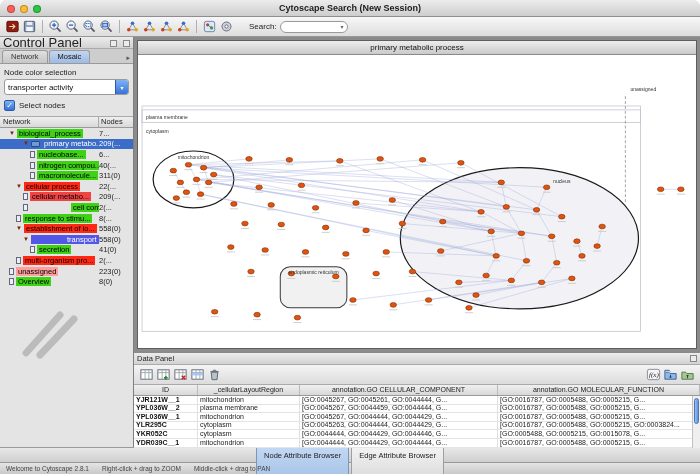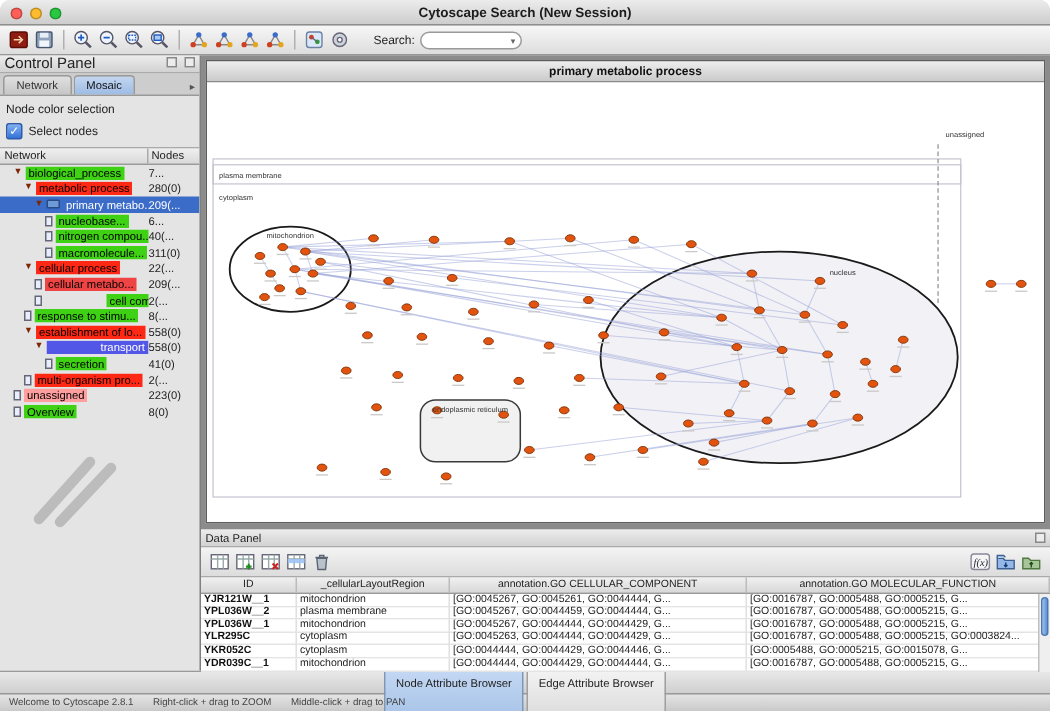--- a/index.html
+++ b/index.html
@@ -22,21 +22,21 @@
   .search { margin-left: 14px; display: flex; align-items: center; gap: 3px; }
   .search-label { font-size: 8px; color: #222; }
   .search-field { display: flex; align-items: center; border: 1px solid #9a9a9a; border-radius: 8px; background: #fff; height: 12px; padding: 0 3px; width: 68px; }
   .search-field input { border: none; outline: none; flex: 1; width: 50px; font-size: 8px; background: transparent; font-family: "Liberation Sans", sans-serif; }
   .caret { font-size: 6px; color: #666; }
 
   .main-row { display: flex; height: 410px; }
 
   
   .control-panel { width: 134px; flex: none; background: #e4e4e4; border-right: 1px solid #7f7f7f; display: flex; flex-direction: column; overflow: hidden; }
-  .cp-header { height: 12px; display: flex; justify-content: space-between; align-items: flex-end; padding: 0 3px; font-size: 10px; color: #222; background: linear-gradient(#ececec,#d2d2d2); border-bottom: 1px solid #aaa; }
+  .cp-header { height: 12px; display: flex; justify-content: space-between; align-items: center; padding: 0 3px; font-size: 13px; color: #222; background: linear-gradient(#ececec,#d2d2d2); border-bottom: 1px solid #aaa; }
   .cpbtn { width: 7px; height: 7px; border: 1px solid #888; background: #ececec; display: inline-block; margin-left: 2px; }
   .cp-tabs { height: 15px; display: flex; align-items: flex-end; background: #cdcdcd; border-bottom: 1px solid #999; padding-left: 2px; }
   .cp-tab { font-size: 7.5px; padding: 1px 8px 2px; border: 1px solid #9a9a9a; border-bottom: none; border-radius: 3px 3px 0 0; background: linear-gradient(#e0e0e0,#c6c6c6); margin-right: 1px; color: #333; }
   .cp-tab.active { background: linear-gradient(#c3d6f0,#9dbbe4); color: #111; }
   .tab-arrow { margin-left: auto; font-size: 7px; color: #555; padding: 0 3px 1px; }
   .cp-body { flex: 1; overflow: hidden; }
   .cp-label { margin: 4px 4px 2px; font-size: 8px; color: #222; }
   .combo { margin: 0 4px; height: 16px; border: 1px solid #9a9a9a; border-radius: 3px; background: #fff; display: flex; align-items: center; overflow: hidden; }
   .combo-val { flex: 1; font-size: 8px; padding-left: 3px; color: #111; white-space: nowrap; overflow: hidden; }
   .combo-btn { width: 13px; height: 100%; background: linear-gradient(#7fb2f2,#3672d8); color: #fff; font-size: 6px; display: flex; align-items: center; justify-content: center; border-left: 1px solid #2c5aa8; }
@@ -56,21 +56,21 @@
   .count { width: 34px; flex: none; overflow: hidden; white-space: nowrap; color: #222; }
   .tree-row.sel { background: #3a6cc8; }
   .sel .chip { background: none !important; color: #fff !important; }
   .sel .count { color: #fff; }
   .cp-logo { margin: 18px 0 0 14px; display: block; }
 
   
   .right-col { flex: 1; display: flex; flex-direction: column; min-width: 0; }
   .desktop { height: 315px; background: #8b8b8b; padding: 3px; }
   .net-frame { height: 100%; display: flex; flex-direction: column; border: 1px solid #5e5e5e; background: #fff; }
-  .net-title { height: 14px; flex: none; background: linear-gradient(#ededed,#cacaca); border-bottom: 1px solid #8a8a8a; font-size: 8px; font-weight: bold; text-align: center; line-height: 14px; color: #111; }
+  .net-title { height: 14px; flex: none; background: linear-gradient(#ededed,#cacaca); border-bottom: 1px solid #8a8a8a; font-size: 8px; font-weight: normal; text-align: center; line-height: 14px; color: #111; }
   .net-canvas { flex: 1; background: #fff; position: relative; }
   .net-canvas svg { position: absolute; inset: 0; width: 100%; height: 100%; }
 
   
   .data-panel { height: 95px; background: #ececec; position: relative; border-top: 1px solid #8a8a8a; }
   .dp-header { height: 12px; display: flex; justify-content: space-between; align-items: center; padding: 0 3px; font-size: 7.5px; color: #222; background: linear-gradient(#ececec,#d2d2d2); border-bottom: 1px solid #aaa; }
   .dp-toolbar { height: 20px; display: flex; align-items: center; padding: 0 4px; background: linear-gradient(#f4f4f4,#dcdcdc); border-bottom: 1px solid #aaa; }
   .dp-spacer { flex: 1; }
   .dp-thead { display: flex; height: 11px; background: linear-gradient(#f0f0f0,#d8d8d8); border-bottom: 1px solid #999; font-size: 7px; color: #222; }
   .th { border-right: 1px solid #bbb; padding: 0 2px; overflow: hidden; white-space: nowrap; text-align: center; line-height: 10px; }
@@ -212,45 +212,41 @@
           <span class="cpbtn"></span>
         </span>
       </div>
       <div class="cp-tabs">
         <div class="cp-tab">Network</div>
         <div class="cp-tab active">Mosaic</div>
         <div class="tab-arrow">▸</div>
       </div>
       <div class="cp-body">
         <div class="cp-label">Node color selection</div>
+        <div class="combo">
+          <span class="combo-val">transporter activity</span>
+          <span class="combo-btn">▾</span>
+        </div>
         <div class="checkrow">
           <span class="checkbox">✓</span>
           <span>Select nodes</span>
         </div>
         <div class="tree">
           <div class="tree-head">
             <span class="th-net">Network</span>
             <span class="th-nodes">Nodes</span>
           </div>
           <div id="tree-rows">
               <div class="tree-row">
                 <span class="indent" style="width: 9px;"></span>
                 <span class="twisty">▼</span>
                 <span class="labelwrap">
                   <span class="chip" style="background: rgb(62, 209, 20);">biological_process</span>
                 </span>
                 <span class="count">7...</span>
-              </div>
-              <div class="tree-row">
-                <span class="indent" style="width: 16px;"></span>
-                <span class="twisty">▼</span>
-                <span class="labelwrap">
-                  <span class="chip" style="background: rgb(255, 40, 20);">metabolic process</span>
-                </span>
-                <span class="count">280(0)</span>
               </div>
               <div class="tree-row sel">
                 <span class="indent" style="width: 23px;"></span>
                 <span class="twisty">▼</span>
                 <span class="folder-ico"></span>
                 <span class="labelwrap">
                   <span class="chip">primary metabo...</span>
                 </span>
                 <span class="count">209(...</span>
               </div>

